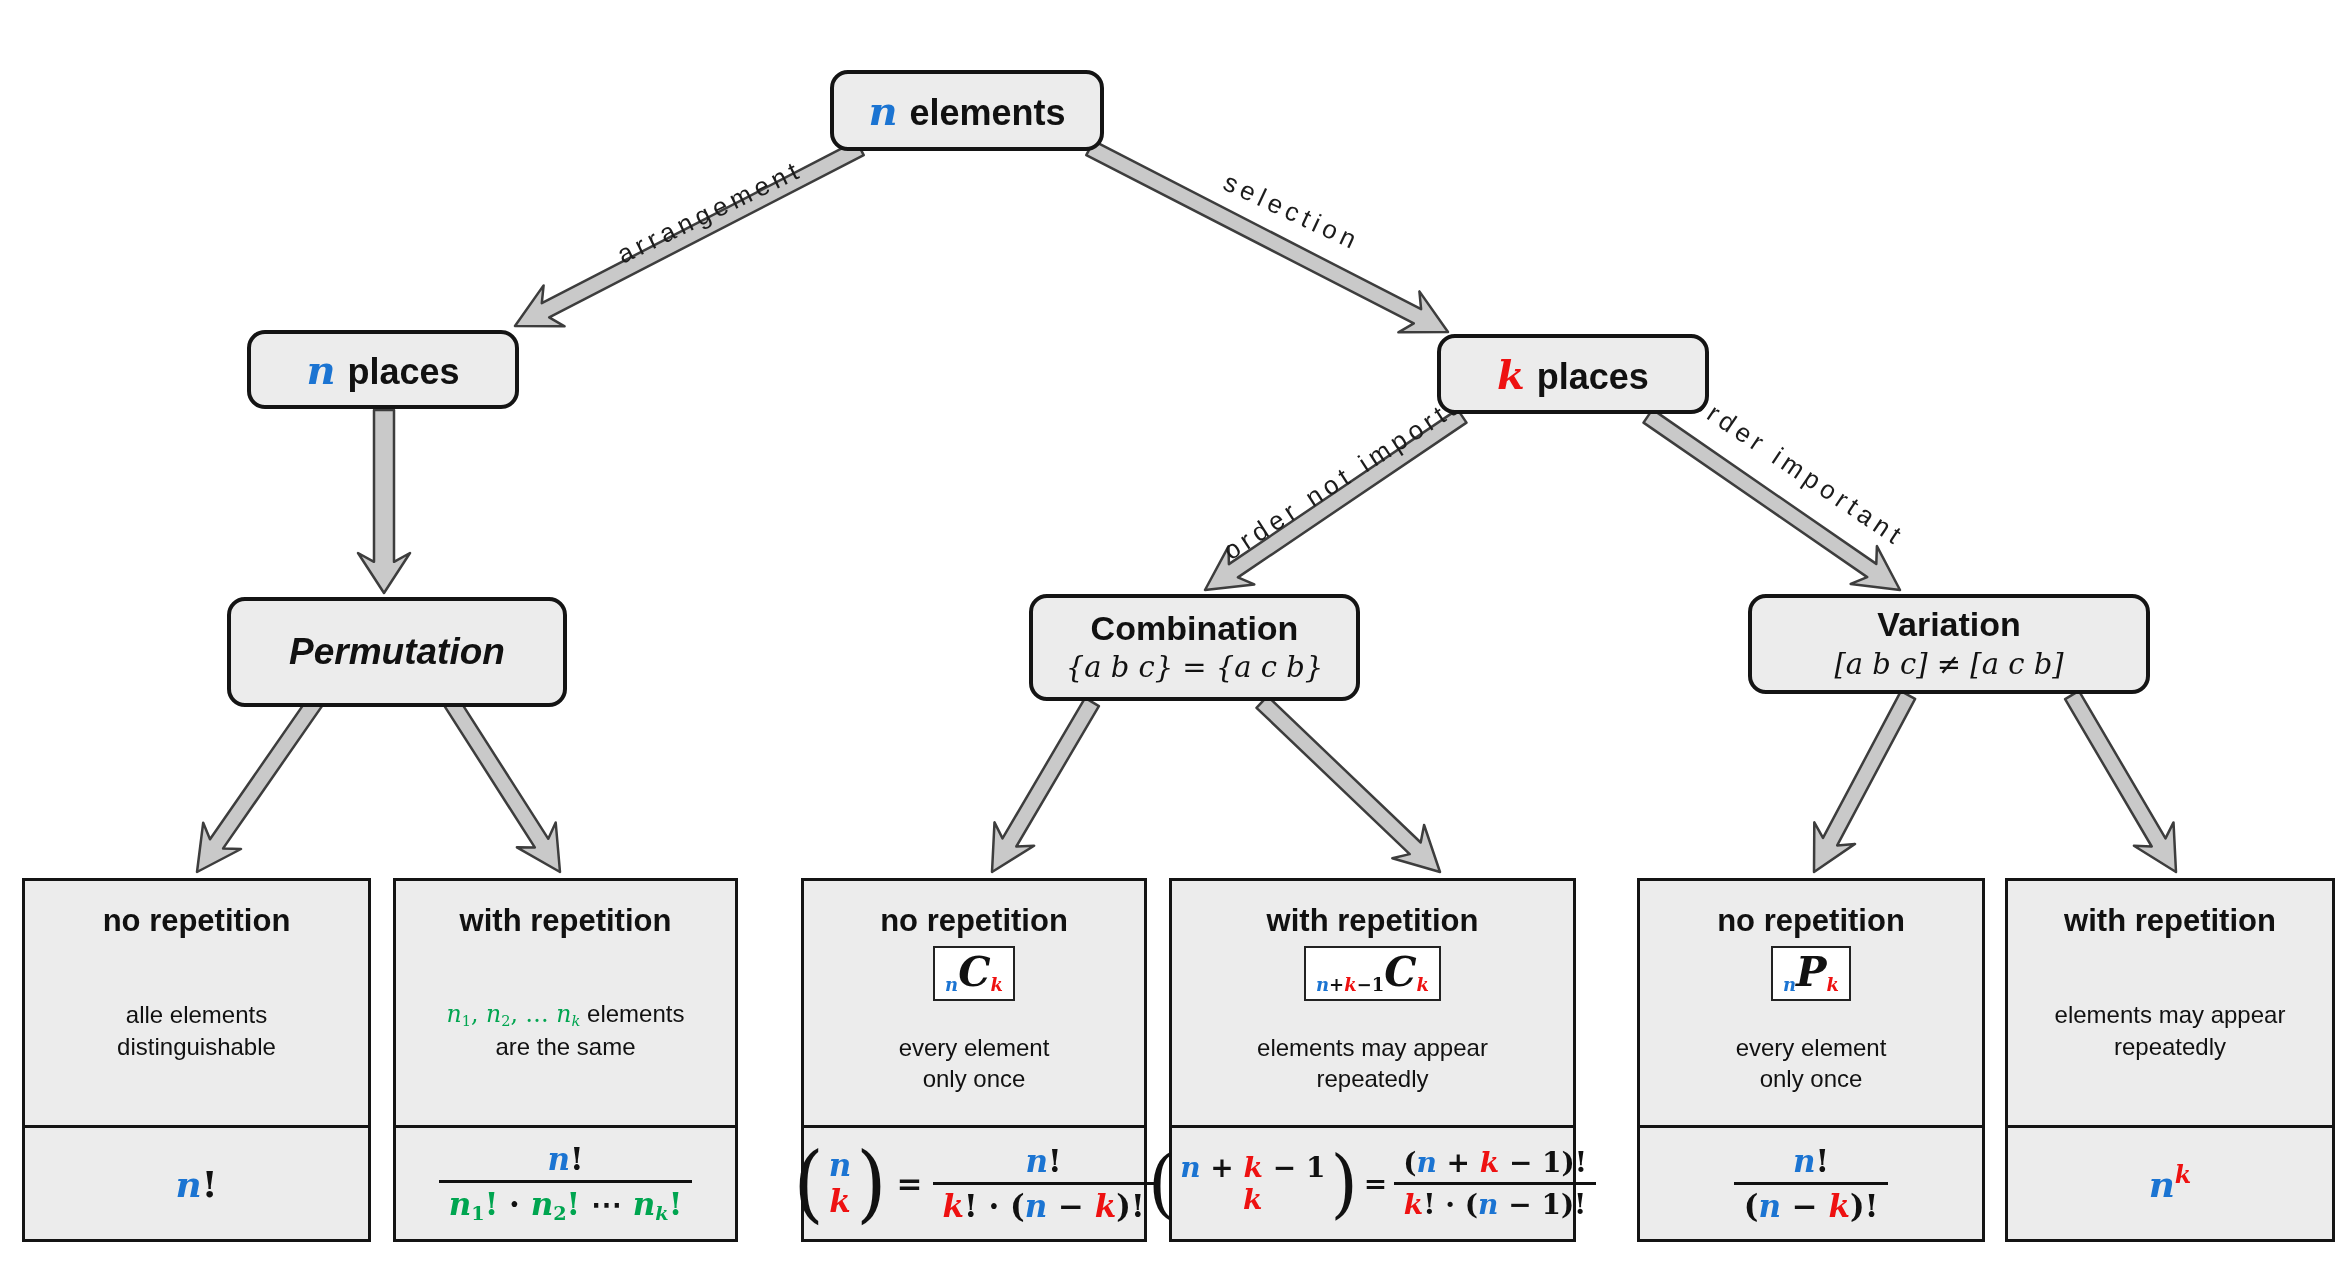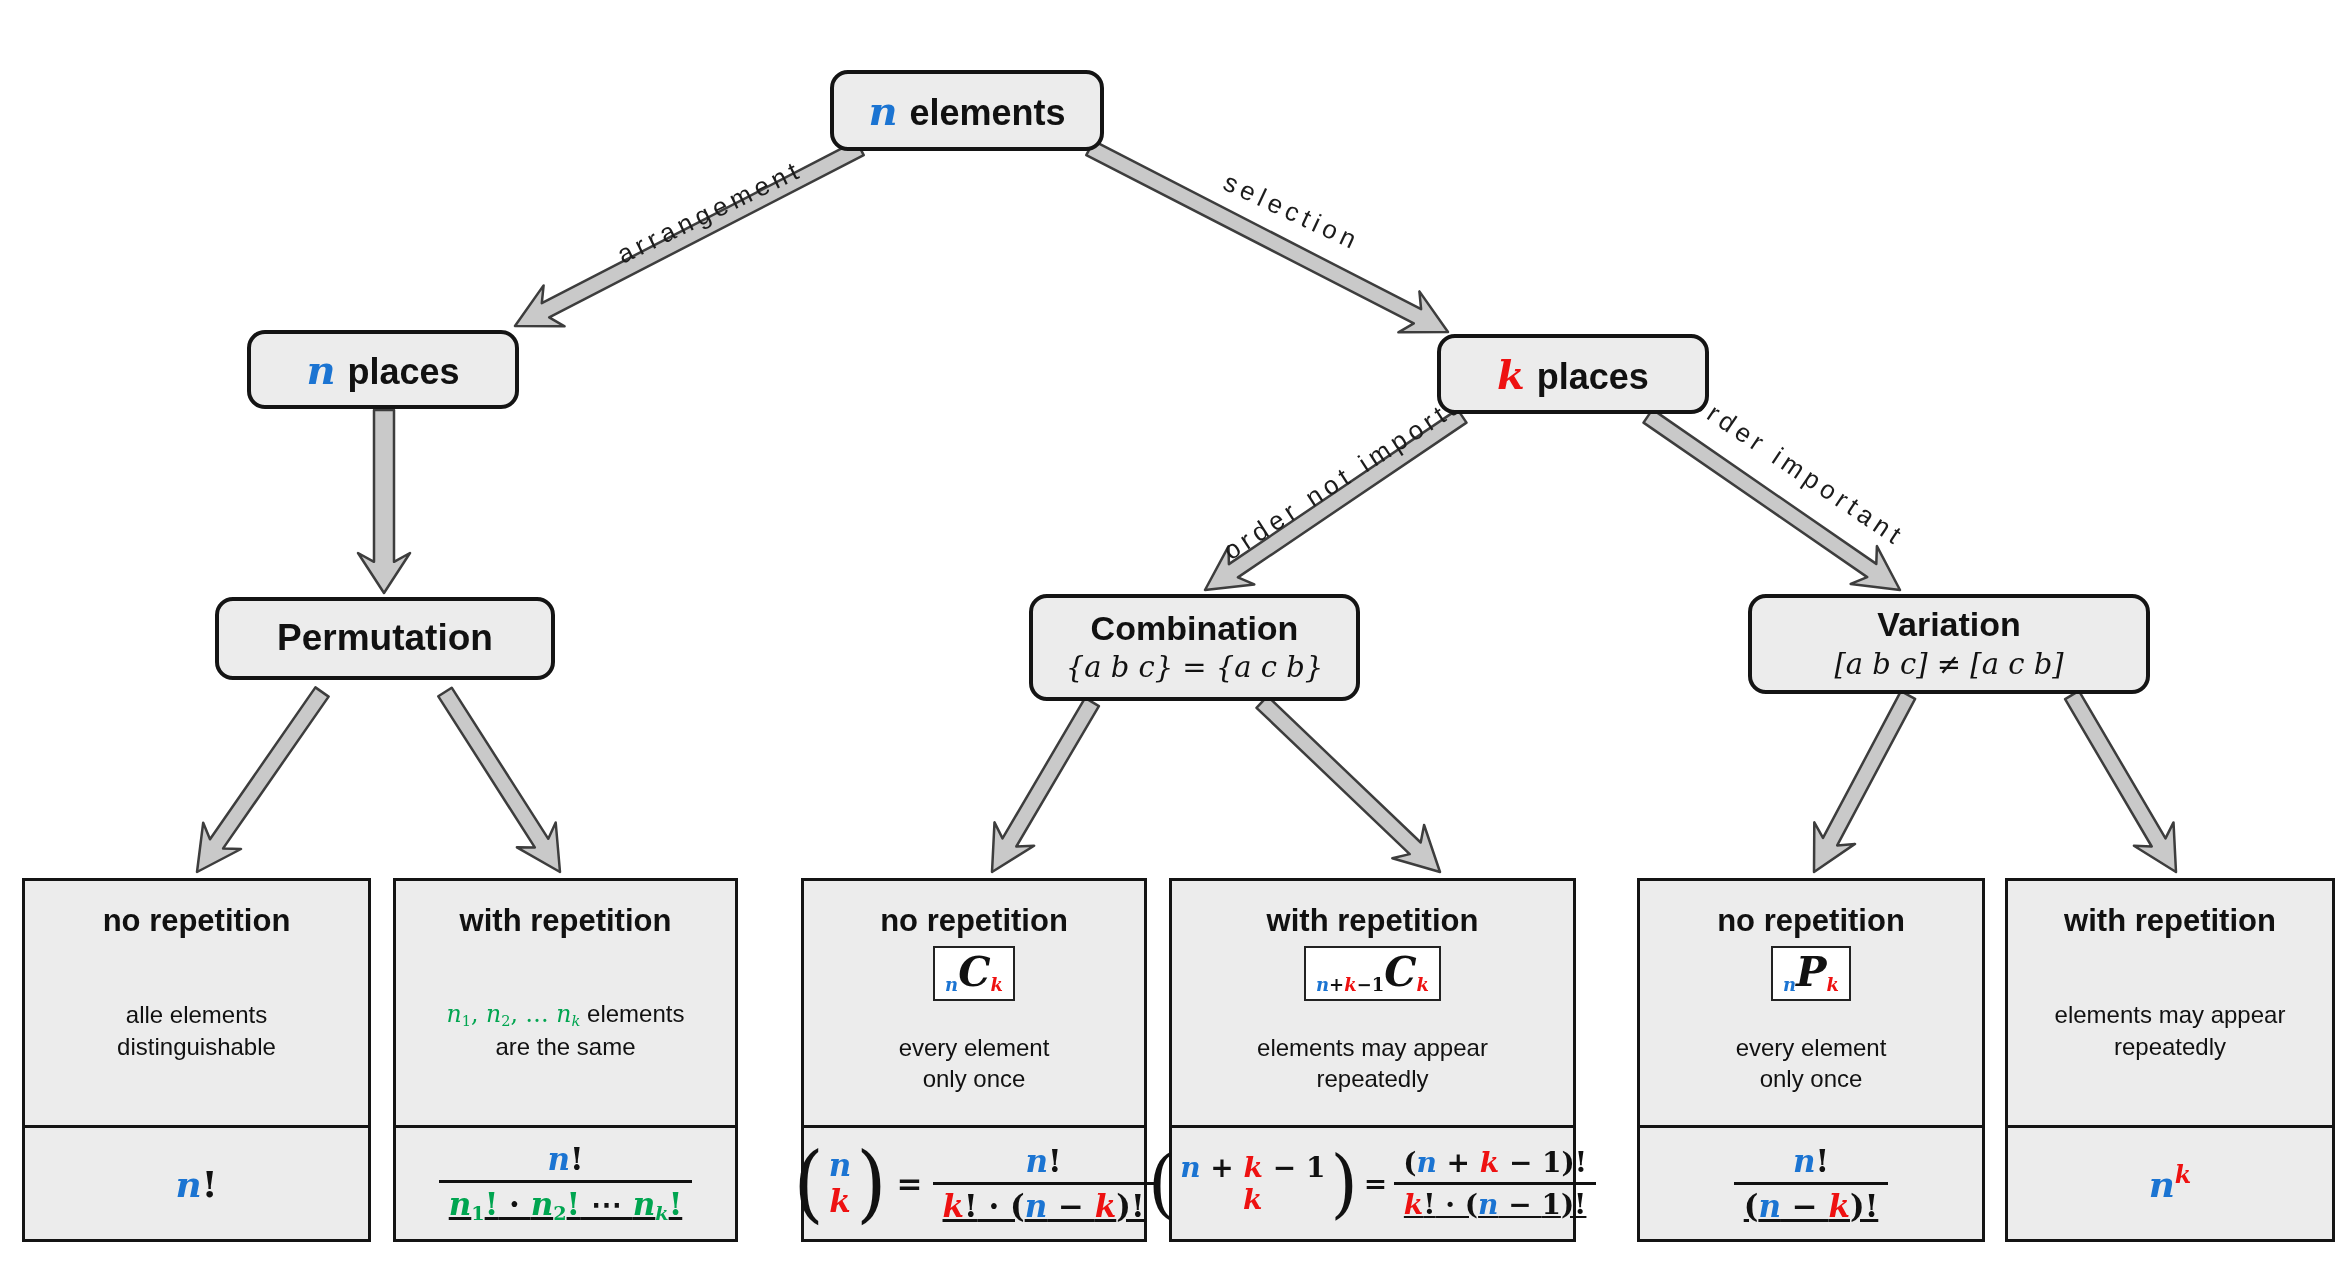--- a/index.html
+++ b/index.html
@@ -66,21 +66,21 @@
   .sb{font-size:0.62em;vertical-align:-0.28em;}
   .sp{font-size:0.66em;vertical-align:0.6em;}
   .bigc{font-size:1.4em;font-weight:bold;}
   .badge{
     background:#ffffff;border:2px solid #222;
     margin-top:10px;padding:1px 10px 3px;
     font-size:29px;font-weight:bold;line-height:1.15;
   }
   .frac{display:inline-flex;flex-direction:column;align-items:center;vertical-align:middle;}
   .frac .num{padding:0 10px 3px;}
-  .frac .den{border-top:3px solid #111;padding:3px 10px 0;text-decoration:underline;}
+  .frac .den{border-top:3px solid #111;padding:3px 10px 0;}
   .eq{font-weight:bold;}
   .binom{display:inline-flex;align-items:center;}
   .bparen{font-size:2.5em;font-weight:normal;line-height:0.85;transform:scaleY(1.08);}
   .stack{display:inline-flex;flex-direction:column;align-items:center;gap:3px;padding:0 5px;line-height:1.05;}
   .desc-math{font-size:0.98em;}
 </style>
 </head>
 <body>
 
 <div id="canvas">
@@ -118,21 +118,21 @@
     </div>
   </div>
 
   <div class="node" style="left:1437px;top:334px;width:272px;height:80px;">
     <div class="node-line">
       <span class="math nvar"><span class="mtok red it">k</span></span>
       <span class="nlabel">places</span>
     </div>
   </div>
 
-  <div class="node" style="left:215px;top:597px;width:340px;height:83px;">
+  <div class="node" style="left:227px;top:597px;width:340px;height:110px;font-style:italic;">
     <div class="node-title">Permutation</div>
   </div>
 
   <div class="node" style="left:985px;top:594px;width:331px;height:107px;margin-left:44px;">
     <div class="node-title" style="font-size:34px;">Combination</div>
     <div class="node-sub">{a b c} = {a c b}</div>
   </div>
 
   <div class="node" style="left:1748px;top:594px;width:402px;height:100px;">
     <div class="node-title" style="font-size:34px;">Variation</div>

